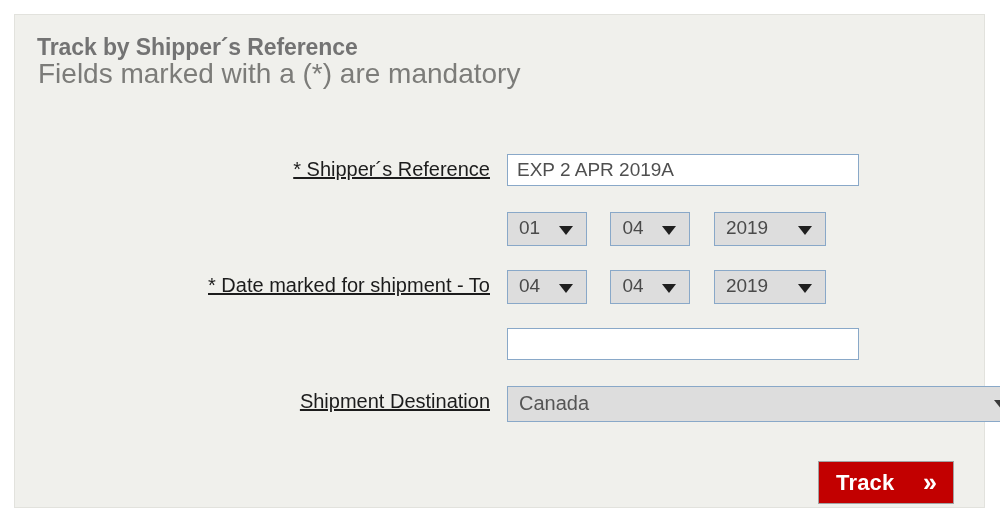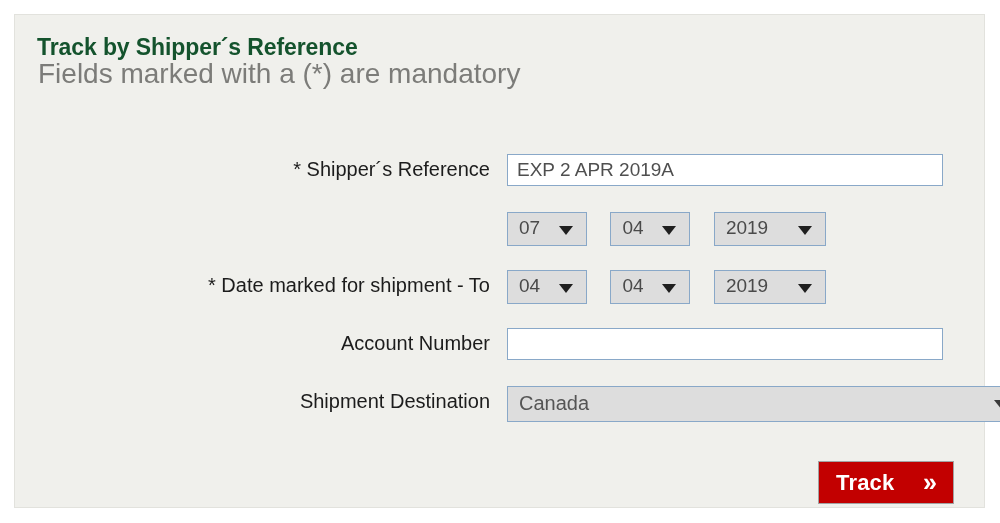--- a/index.html
+++ b/index.html
@@ -31,21 +31,21 @@
     border: 1px solid #e2e2dd;
     box-sizing: border-box;
   }
 
   .card-title {
     position: absolute;
     left: 22px;
     top: 19px;
     font-size: 23px;
     font-weight: bold;
-    color: #14532d;
+    color: #737373;
     letter-spacing: -0.1px;
     white-space: nowrap;
   }
 
   .card-subtitle {
     position: absolute;
     left: 23px;
     top: 43px;
     font-size: 28px;
     color: #7c7c79;
@@ -66,30 +66,31 @@
   }
 
   .field-label {
     position: absolute;
     right: 496px;
     top: 12px;
     font-size: 20px;
     color: #1c1c1c;
     white-space: nowrap;
     text-align: right;
+    text-decoration: underline;
   }
 
   .controls {
     position: absolute;
     left: 492px;
     top: 8px;
   }
 
   .text-input {
-    width: 436px;
+    width: 352px;
     height: 32px;
     box-sizing: border-box;
     background: #ffffff;
     border: 1px solid #89a8c8;
     padding: 0 9px;
     font-family: "Liberation Sans", sans-serif;
     font-size: 19px;
     color: #4f4f4f;
     outline: none;
     border-radius: 0;
@@ -204,21 +205,21 @@
       <div class="form-row">
         <div class="field-label">* Shipper´s Reference</div>
         <div class="controls">
           <input class="text-input" type="text" value="EXP 2 APR 2019A" style="">
         </div>
       </div>
 
       <div class="form-row">
         <div class="controls">
           <div class="date-select sel-day">
-            <span class="sel-value">07</span>
+            <span class="sel-value">01</span>
             <span class="caret"></span>
           </div>
           <div class="date-select sel-month">
             <span class="sel-value">04</span>
             <span class="caret"></span>
           </div>
           <div class="date-select sel-year">
             <span class="sel-value">2019</span>
             <span class="caret"></span>
           </div>
@@ -237,21 +238,20 @@
             <span class="caret"></span>
           </div>
           <div class="date-select sel-year">
             <span class="sel-value">2019</span>
             <span class="caret"></span>
           </div>
         </div>
       </div>
 
       <div class="form-row">
-        <div class="field-label">Account Number</div>
         <div class="controls">
           <input class="text-input" type="text" value="" style="">
         </div>
       </div>
 
       <div class="form-row">
         <div class="field-label">Shipment Destination</div>
         <div class="controls">
           <div class="country-select">
             <span class="sel-value">Canada</span>

